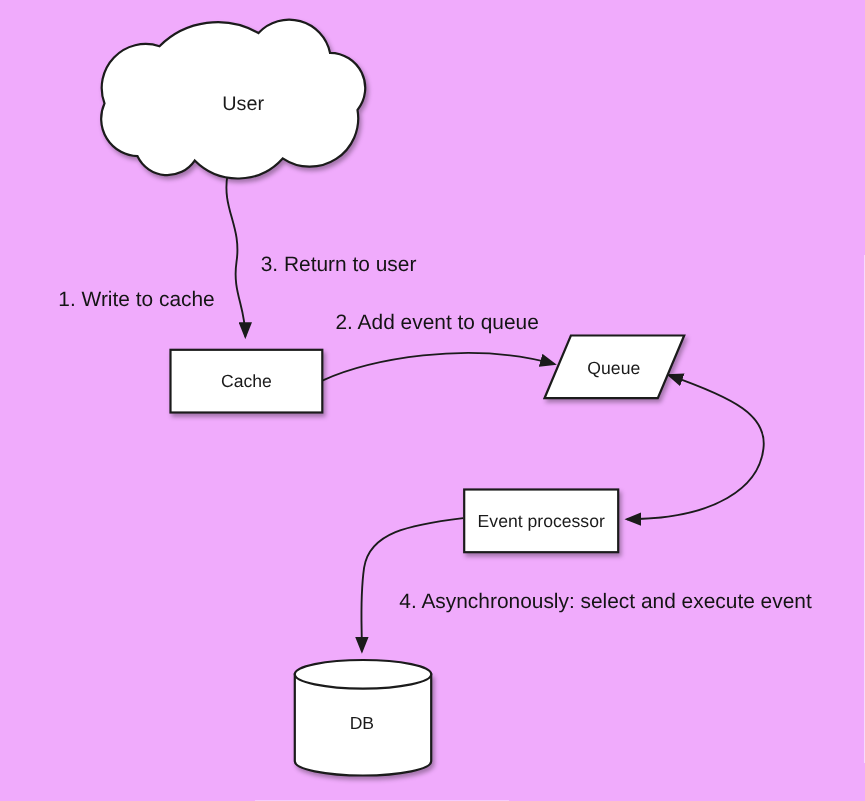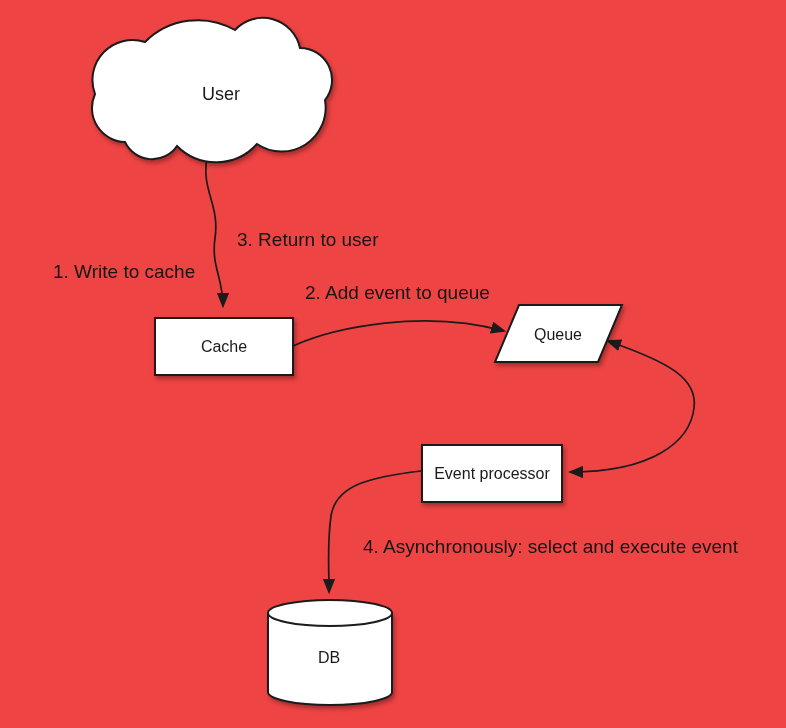--- a/index.html
+++ b/index.html
@@ -5,21 +5,21 @@
   html, body {
     margin: 0;
     padding: 0;
     background: #ffffff;
     font-family: "Liberation Sans", sans-serif;
   }
   .stage {
     position: relative;
     width: 786px;
     height: 728px;
-    background: #ef4444;
+    background: #f0abfc;
     overflow: hidden;
   }
   svg { display: block; }
   .shape {
     fill: #ffffff;
     stroke: #1b1b1b;
     stroke-width: 2;
     filter: drop-shadow(2px 3px 2px rgba(0,0,0,0.32));
   }
   .shape-thin {

